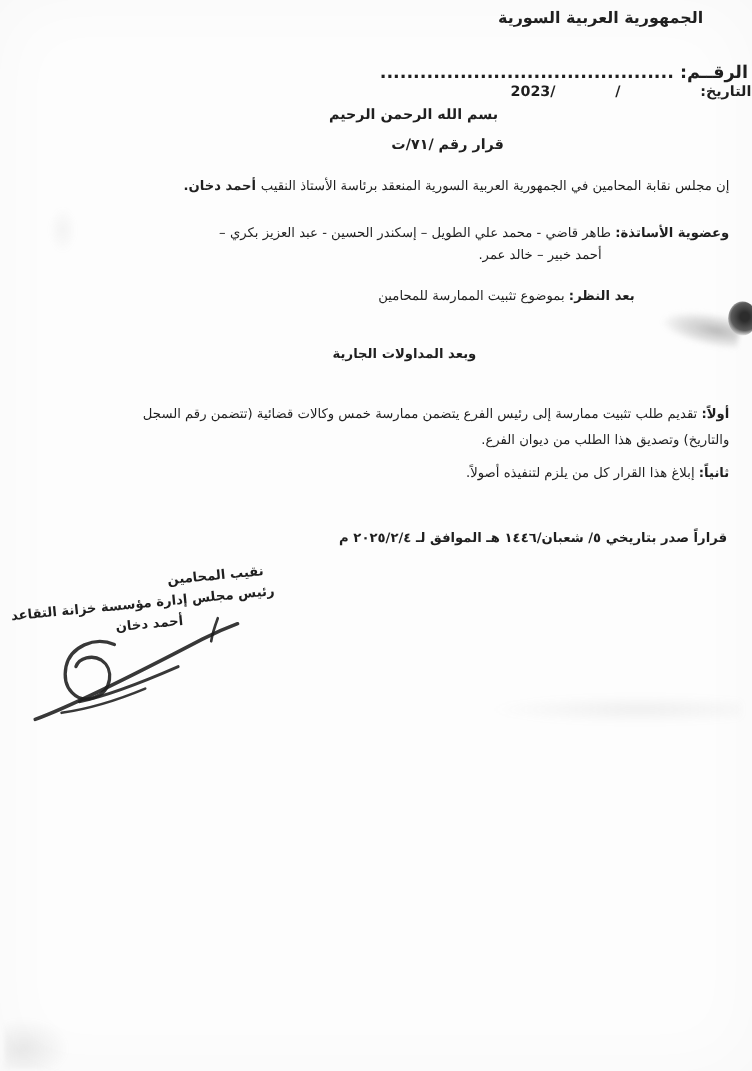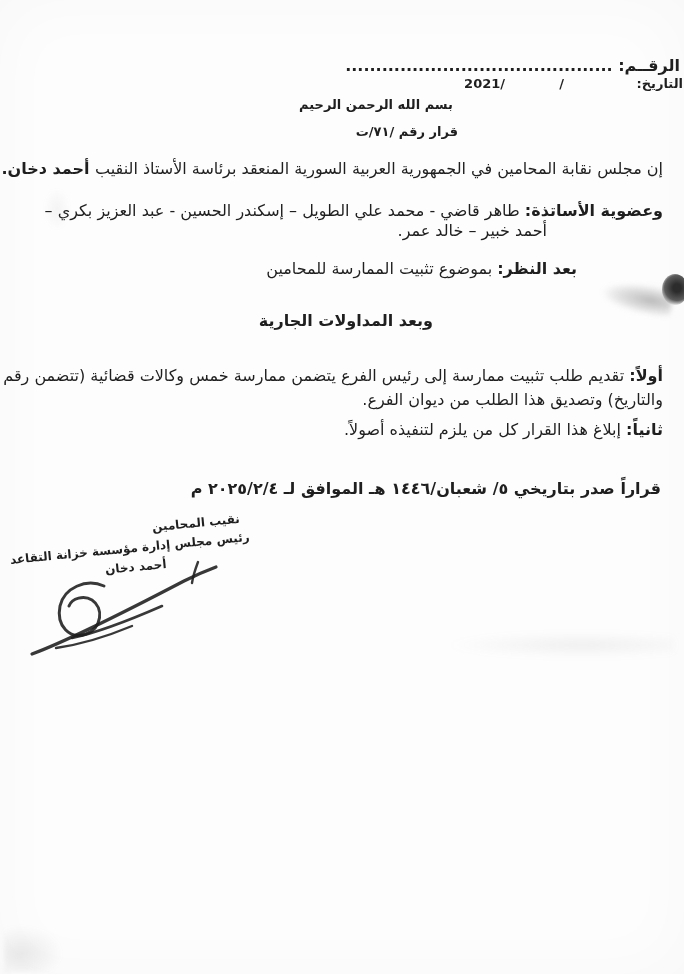--- a/index.html
+++ b/index.html
@@ -22,21 +22,21 @@
   .hdr .l1{font-size:14.5px;line-height:22px;}
   .hdr .l2{font-size:13.5px;line-height:20px;}
 
   .meta-num{top:56px;right:4px;font-size:16px;font-weight:700;}
   .meta-date{top:76px;right:1px;font-size:13px;font-weight:700;}
   .meta-num .dots{letter-spacing:1px;font-weight:700;}
 
   .basmala{top:97px;left:276px;width:200px;text-align:center;font-size:13px;font-weight:700;}
   .decision{top:124px;left:258px;width:200px;text-align:right;font-size:13px;font-weight:700;}
 
-  .bodyline{font-size:16px;line-height:20px;}
+  .bodyline{font-size:12px;line-height:20px;}
   .intro{top:159px;right:21px;}
   .members1{top:201px;right:21px;}
   .members2{top:221px;right:137px;}
   .review{top:259px;right:107px;}
   .delib{top:311px;right:251px;font-weight:700;}
   .resolve{top:332px;right:244px;font-weight:700;}
   .item1l1{top:366px;right:21px;}
   .item1l2{top:390px;right:21px;}
   .item2{top:420px;right:21px;}
   .issued{top:479px;right:23px;font-weight:600;}
@@ -73,29 +73,30 @@
   .faint-c{position:absolute;top:188px;left:44px;width:26px;height:42px;
     background:radial-gradient(ellipse at 50% 50%, rgba(130,130,130,0.08), rgba(130,130,130,0) 70%);
     filter:blur(2px);}
 </style>
 </head>
 <body>
 
 <div class="page">
 
   <div class="abs hdr">
+    <div class="l1">الجمهورية العربية السورية</div>
   </div>
 
   <div class="abs meta-num">
     <span>الرقــم:</span>
     <span class="dots">............................................</span>
   </div>
 
   <div class="abs meta-date">
-    <span>التاريخ:</span><span class="pre">                /            /2021</span>
+    <span>التاريخ:</span><span class="pre">                /            /2023</span>
   </div>
 
   <div class="abs basmala">بسم الله الرحمن الرحيم</div>
 
   <div class="abs decision">قرار رقم /٧١/ت</div>
 
   <div class="abs bodyline intro">
     <span>إن مجلس نقابة المحامين في الجمهورية العربية السورية المنعقد برئاسة الأستاذ النقيب</span><span class="b"> أحمد دخان.</span>
   </div>
 

